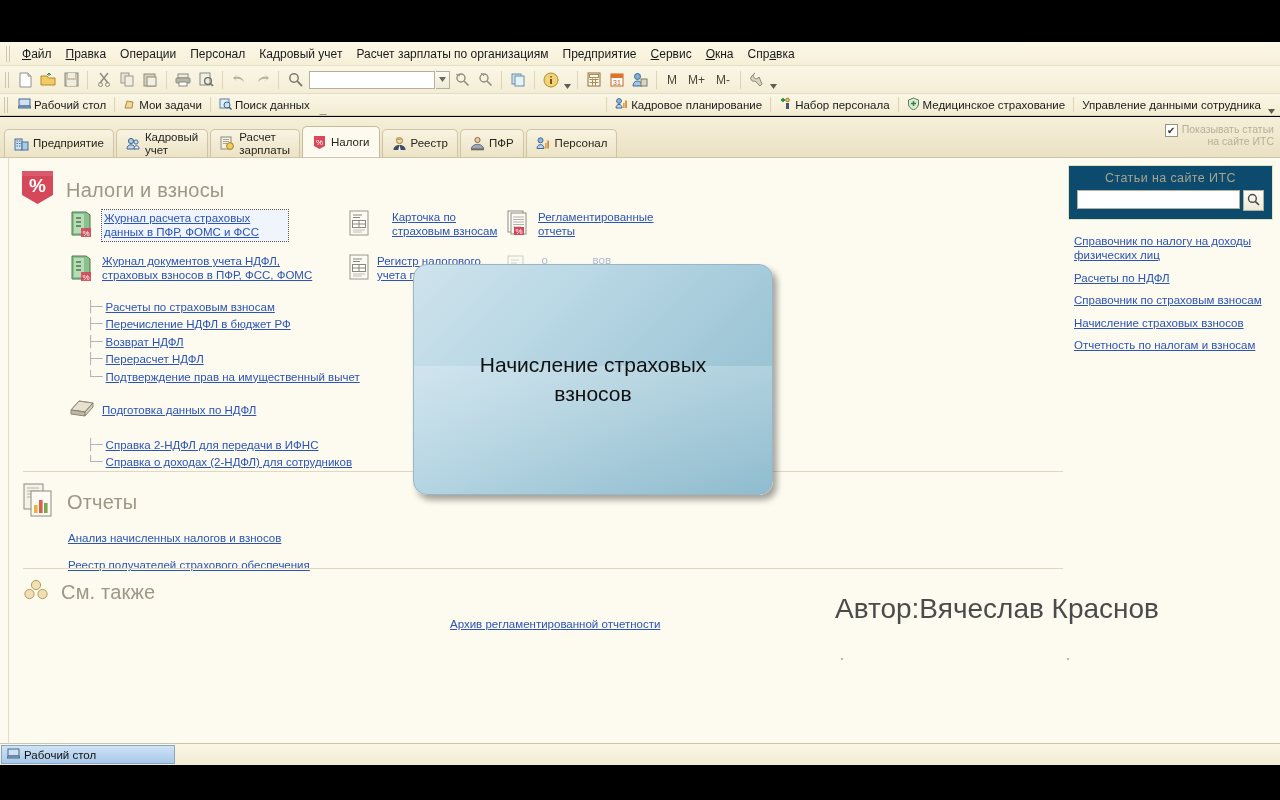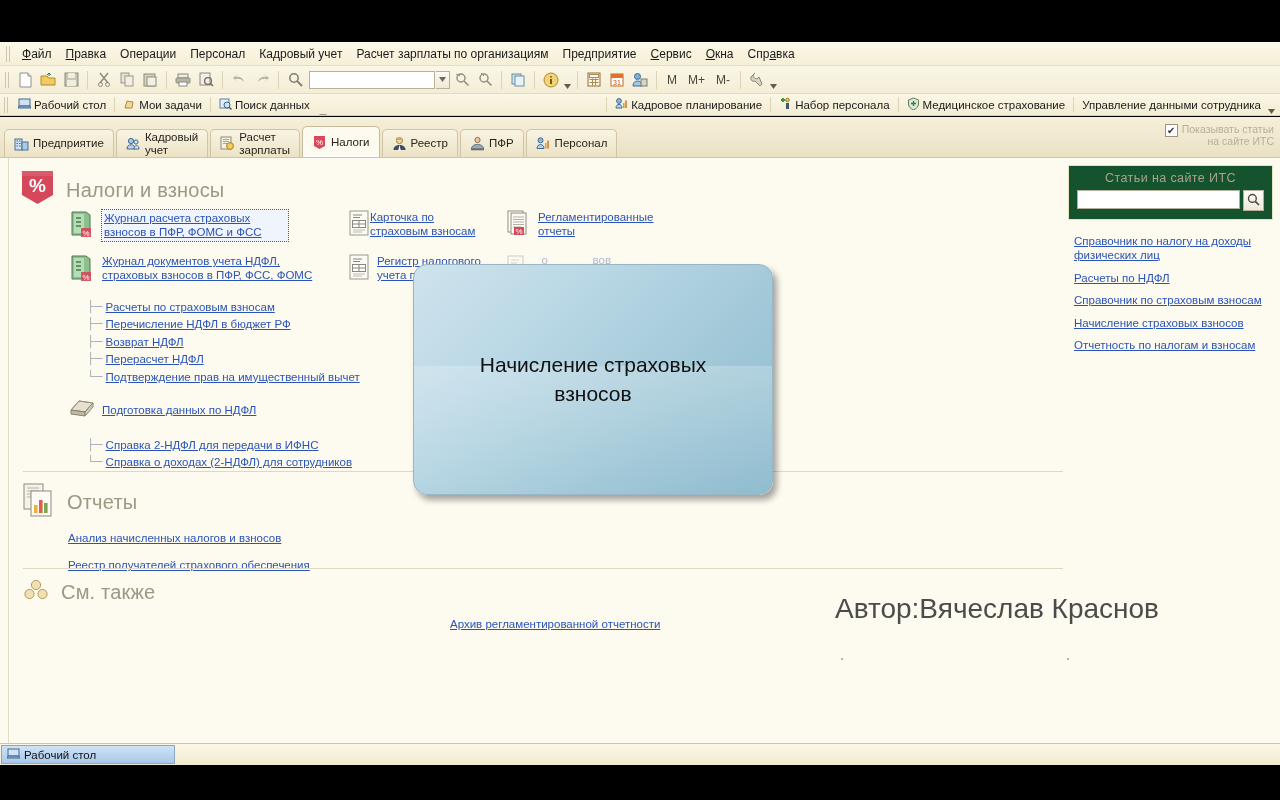--- a/index.html
+++ b/index.html
@@ -124,21 +124,21 @@
   }
 
   
   .ico { flex:none; }
 
   
   .its-panel {
     position:absolute; right:7px; top:7px; width:205px;
   }
   .its-head {
-    background:#14532d; border:1px solid #e3e3bd; padding:5px 8px 8px 8px;
+    background:#0c4a6e; border:1px solid #e3e3bd; padding:5px 8px 8px 8px;
   }
   .its-title { text-align:center; font-size:12.5px; color:#a9a48d; letter-spacing:.4px; margin-bottom:5px;}
   .its-search { display:flex; gap:3px; }
   .its-search input {
     flex:1; height:19px; border:1px solid #b5b09b; background:#fff; font-size:11px; padding:0 4px; outline:none;
   }
   .its-btn {
     width:21px; height:21px; border:1px solid #b5b09b; background:linear-gradient(to bottom,#fdfcf6,#eee9d8);
     display:flex;align-items:center;justify-content:center; cursor:pointer;
   }
@@ -561,21 +561,21 @@
 
         <div style="display:flex;gap:7px;align-items:flex-start;">
           <span class="ico">
             <svg width="26" height="28" viewBox="0 0 26 28">
               <path d="M3 2h14l4 3v20H3z" fill="#8cc08c" stroke="#4c7a4c"></path>
               <path d="M5 4h10v19H5z" fill="#b7dcb7"></path>
               <path d="M7 8h5M7 12h5M7 16h5" stroke="#4c7a4c" stroke-width="1.4"></path>
               <path d="M12 18h10v9H12z" fill="#d4485a" opacity=".9"></path>
               <text x="17" y="25.5" font-size="8" fill="#fff" text-anchor="middle" font-family="Liberation Sans">%</text>
             </svg></span>
-          <a class="lnk" style="display:inline-block;max-width:186px;outline:1px dotted #555;padding:1px 2px;background:#f0f4fc;">Журнал расчета страховых взносов в ПФР, ФОМС и ФСС</a>
+          <a class="lnk" style="display:inline-block;max-width:186px;outline:1px dotted #555;padding:1px 2px;background:#f0f4fc;">Журнал расчета страховых данных в ПФР, ФОМС и ФСС</a>
         </div>
 
         <div style="display:flex;gap:7px;align-items:flex-start;margin-top:12px;">
           <span class="ico">
             <svg width="26" height="28" viewBox="0 0 26 28">
               <path d="M3 2h14l4 3v20H3z" fill="#8cc08c" stroke="#4c7a4c"></path>
               <path d="M5 4h10v19H5z" fill="#b7dcb7"></path>
               <path d="M7 8h5M7 12h5M7 16h5" stroke="#4c7a4c" stroke-width="1.4"></path>
               <path d="M12 18h10v9H12z" fill="#d4485a" opacity=".9"></path>
               <text x="17" y="25.5" font-size="8" fill="#fff" text-anchor="middle" font-family="Liberation Sans">%</text>
@@ -623,21 +623,21 @@
               <a class="lnk">Справка 2-НДФЛ для передачи в ИФНС</a>
             </div>
           <div class="tree-row" style="margin-top:3px">
               <span class="tree-dash">└─</span>
               <a class="lnk">Справка о доходах (2-НДФЛ) для сотрудников</a>
             </div>
         </div>
       </div>
 
       <div style="position:absolute;left:340px;top:52px;width:150px;">
-        <div style="display:flex;gap:0;align-items:flex-start;">
+        <div style="display:flex;gap:22px;align-items:flex-start;">
           <span class="ico">
             <svg width="21" height="26" viewBox="0 0 21 26">
                 <rect x="1" y="1" width="18" height="24" fill="#fbfaf5" stroke="#9a9versionn"></rect>
                 <rect x="1" y="1" width="18" height="24" fill="#fbfaf5" stroke="#9a968a"></rect>
                 <path d="M4 5h9M4 7.5h7" stroke="#8b8779"></path>
                 <rect x="3.5" y="10.5" width="13" height="7" fill="#fff" stroke="#8b8779"></rect>
                 <path d="M3.5 14h13M10 10.5v7" stroke="#8b8779"></path>
                 <path d="M4 20h12M4 22h9" stroke="#c0bcb0"></path>
               </svg></span>
           <a class="lnk" style="display:inline-block;max-width:110px;">Карточка по страховым взносам</a>

